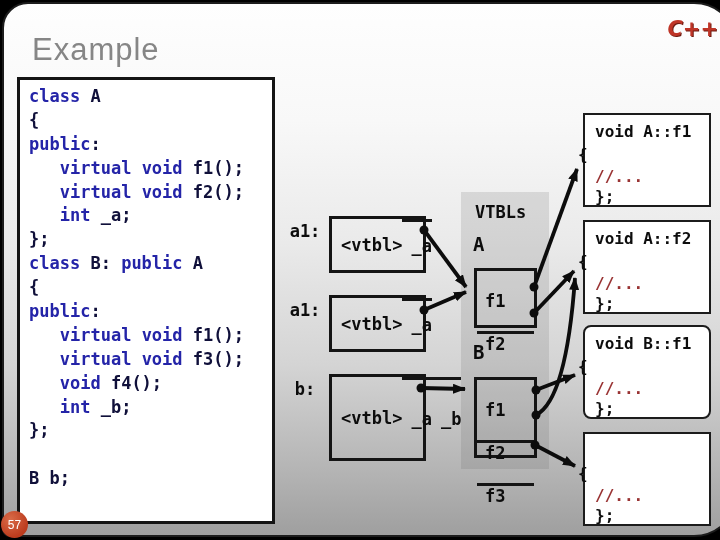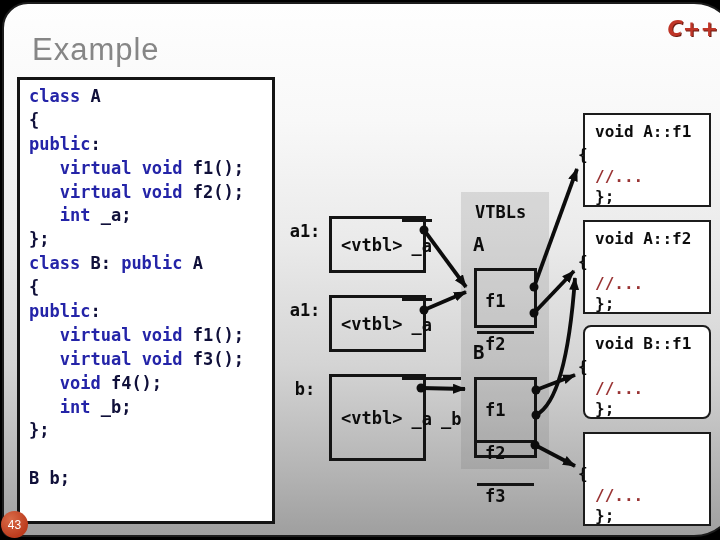--- a/index.html
+++ b/index.html
@@ -173,14 +173,14 @@
         <circle cx="417" cy="384" r="4.5"></circle>
         <circle cx="530" cy="283" r="4.5"></circle>
         <circle cx="530" cy="309" r="4.5"></circle>
         <circle cx="532" cy="386" r="4.5"></circle>
         <circle cx="532" cy="411" r="4.5"></circle>
         <circle cx="531" cy="441" r="4.5"></circle>
       </g>
     </svg>
   </div>
 
-  <div class="badge">43</div>
+  <div class="badge">57</div>
 </div>
 
 </body></html>

